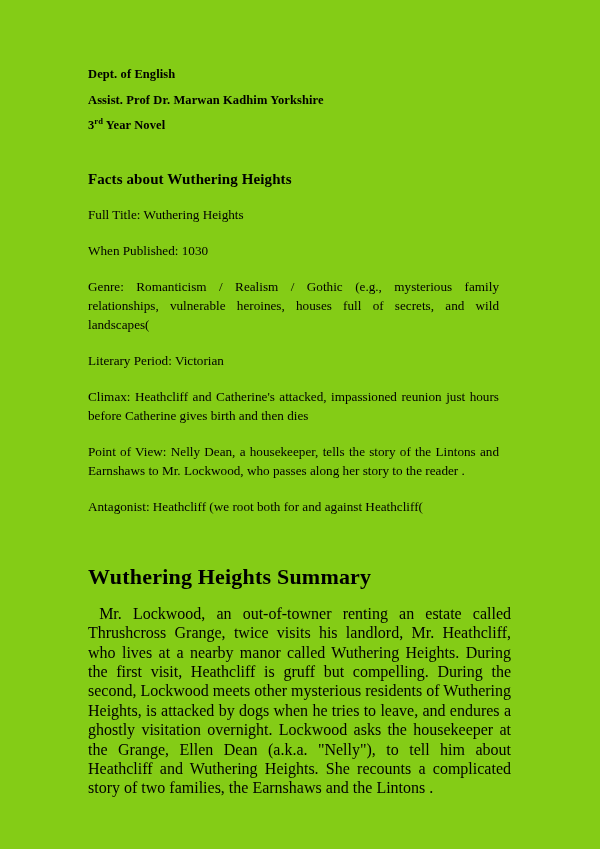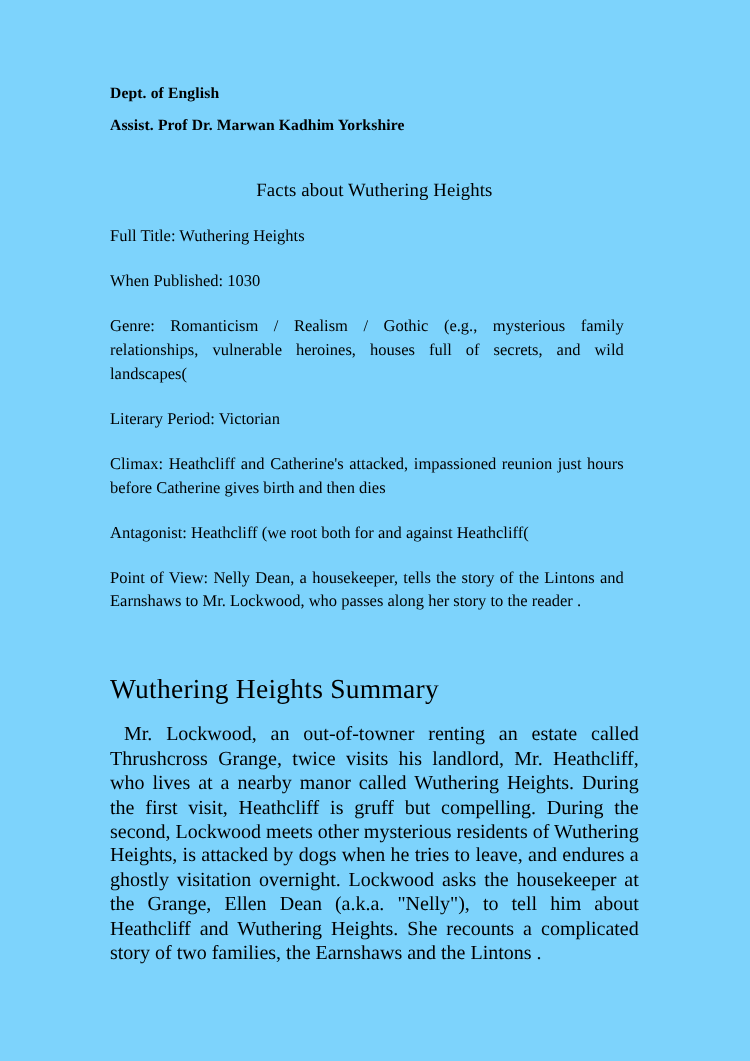--- a/index.html
+++ b/index.html
@@ -4,21 +4,21 @@
 <style>
   html, body {
     margin: 0;
     padding: 0;
     background: #ffffff;
   }
   .page {
     position: relative;
     width: 600px;
     height: 849px;
-    background: #7dd3fc;
+    background: #84cc16;
     overflow: hidden;
     font-family: "Liberation Serif", "DejaVu Serif", serif;
     color: #000000;
     -webkit-font-smoothing: antialiased;
   }
   .content {
     position: absolute;
     left: 88px;
     top: 68px;
     width: 423px;
@@ -30,39 +30,38 @@
     margin: 0 0 13px 0;
     letter-spacing: 0.1px;
   }
   .hdr-line sup {
     font-size: 8.5px;
     vertical-align: super;
     line-height: 0;
   }
   .facts-heading {
     font-size: 15px;
-    font-weight: normal;
+    font-weight: bold;
     margin: 38px 0 0 0;
     line-height: 1.2;
     letter-spacing: 0.1px;
-    text-align: center;
   }
   .fact {
     font-size: 13.2px;
     line-height: 19px;
     margin: 17px 12px 0 0;
     text-align: justify;
     text-justify: inter-word;
   }
   .fact.multi {
     text-align: justify;
   }
   .summary-heading {
     font-size: 22px;
-    font-weight: normal;
+    font-weight: bold;
     margin: 48px 0 0 0;
     line-height: 1.15;
     letter-spacing: 0.2px;
   }
   .summary-body {
     font-size: 16px;
     line-height: 19.4px;
     margin: 15px 0 0 0;
     text-align: justify;
     text-justify: inter-word;
@@ -70,29 +69,30 @@
   }
 </style>
 </head>
 <body>
 
 <div class="page">
   <div class="content">
 
     <p class="hdr-line">Dept. of English</p>
     <p class="hdr-line">Assist. Prof Dr. Marwan Kadhim Yorkshire</p>
+    <p class="hdr-line"><span>3</span><sup>rd</sup><span> Year Novel</span></p>
 
     <h2 class="facts-heading">Facts about Wuthering Heights</h2>
 
     <p class="fact">Full Title: Wuthering Heights</p>
     <p class="fact">When Published: 1030</p>
     <p class="fact multi">Genre: Romanticism / Realism / Gothic (e.g., mysterious family relationships, vulnerable heroines, houses full of secrets, and wild landscapes(</p>
     <p class="fact">Literary Period: Victorian</p>
     <p class="fact multi">Climax: Heathcliff and Catherine's attacked, impassioned reunion just hours before Catherine gives birth and then dies</p>
+    <p class="fact multi">Point of View: Nelly Dean, a housekeeper, tells the story of the Lintons and Earnshaws to Mr. Lockwood, who passes along her story to the reader .</p>
     <p class="fact">Antagonist: Heathcliff (we root both for and against Heathcliff(</p>
-    <p class="fact multi">Point of View: Nelly Dean, a housekeeper, tells the story of the Lintons and Earnshaws to Mr. Lockwood, who passes along her story to the reader .</p>
 
     <h1 class="summary-heading">Wuthering Heights Summary</h1>
 
     <p class="summary-body"> Mr. Lockwood, an out-of-towner renting an estate called Thrushcross Grange, twice visits his landlord, Mr. Heathcliff, who lives at a nearby manor called Wuthering Heights. During the first visit, Heathcliff is gruff but compelling. During the second, Lockwood meets other mysterious residents of Wuthering Heights, is attacked by dogs when he tries to leave, and endures a ghostly visitation overnight. Lockwood asks the housekeeper at the Grange, Ellen Dean (a.k.a. "Nelly"), to tell him about Heathcliff and Wuthering Heights. She recounts a complicated story of two families, the Earnshaws and the Lintons .</p>
 
   </div>
 </div>
 
 </body></html>

